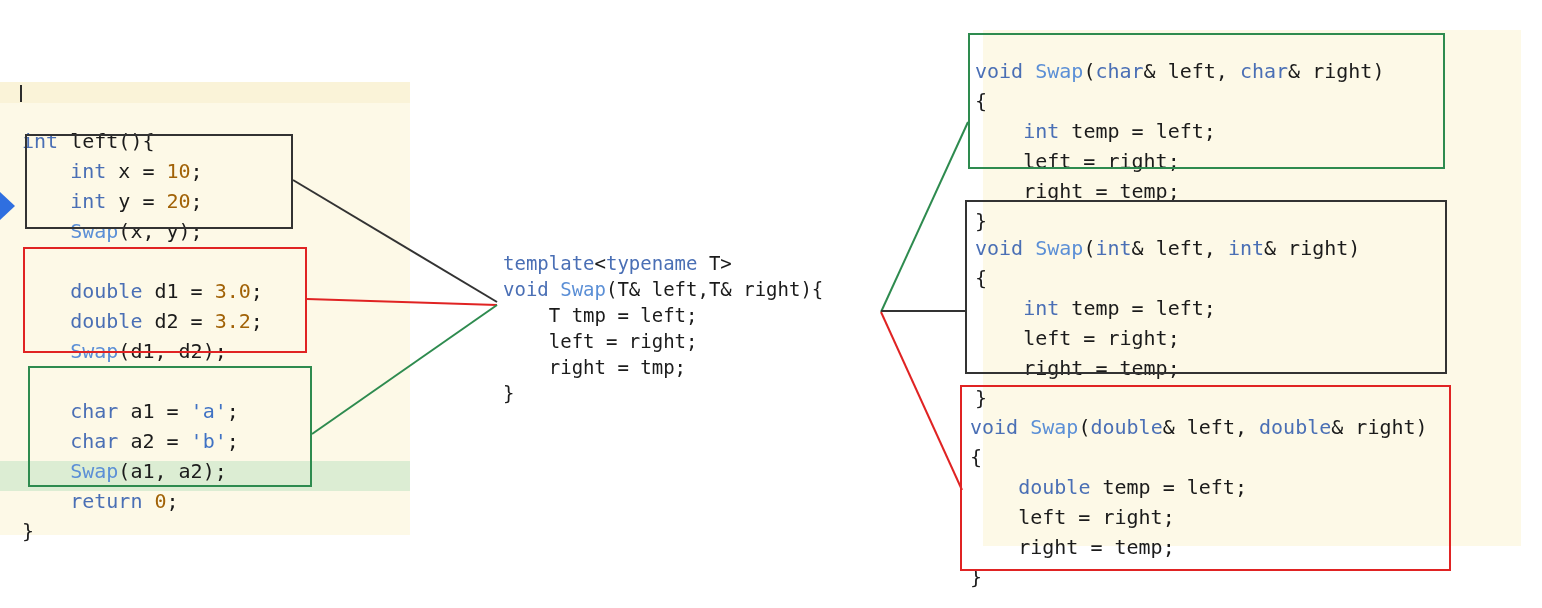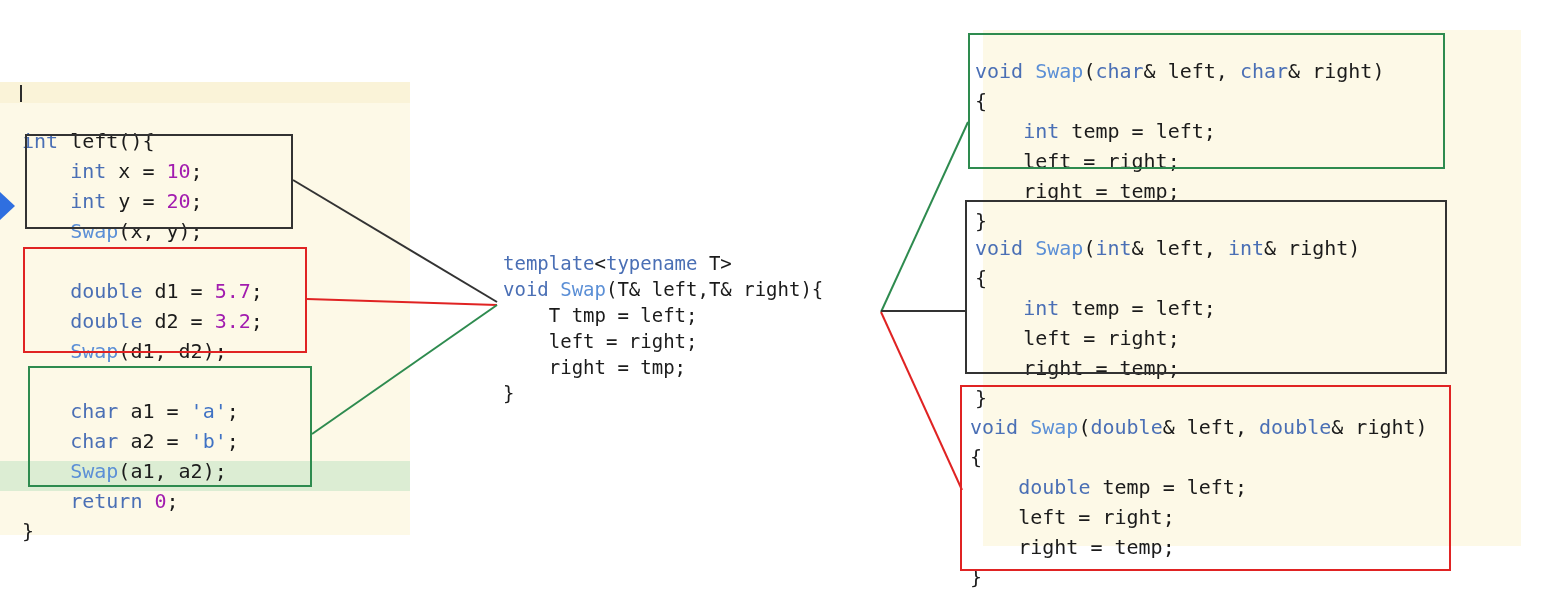--- a/index.html
+++ b/index.html
@@ -46,21 +46,21 @@
     letter-spacing:0px;
   }
   #code-main{left:22px;top:106px;}
   #code-template{left:503px;top:231px;font-size:19px;line-height:26px;}
   #code-char{left:975px;top:36px;}
   #code-int{left:975px;top:213px;}
   #code-double{left:970px;top:392px;}
 
   .kw{color:#4a6fb5;}
   .fn{color:#5b8fd6;}
-  .num{color:#a21caf;}
+  .num{color:#a16207;}
   .str{color:#3f72c4;}
   .pl{color:#1b1b1b;}
 
   
   .obox{position:absolute;box-sizing:border-box;background:transparent;}
   .obox.black{border:2px solid #333333;}
   .obox.red{border:2px solid #e02323;}
   .obox.green{border:2px solid #2e8b4f;}
 
   #box-int-left{left:25px;top:134px;width:268px;height:95px;}
@@ -94,21 +94,21 @@
       <line x1="881" y1="312" x2="968" y2="122" stroke="#2e8b4f" stroke-width="2"></line>
       <line x1="881" y1="311" x2="965" y2="311" stroke="#333333" stroke-width="2"></line>
       <line x1="881" y1="312" x2="962" y2="490" stroke="#e02323" stroke-width="2"></line>
     </svg>
 
   <pre class="code" id="code-main"><span class="kw">int </span><span class="pl">left</span><span class="pl">(){</span>
 <span class="pl">    </span><span class="kw">int</span><span class="pl"> x = </span><span class="num">10</span><span class="pl">;</span>
 <span class="pl">    </span><span class="kw">int</span><span class="pl"> y = </span><span class="num">20</span><span class="pl">;</span>
 <span class="pl">    </span><span class="fn">Swap</span><span class="pl">(x, y);</span>
 <span class="pl"></span>
-<span class="pl">    </span><span class="kw">double</span><span class="pl"> d1 = </span><span class="num">5.7</span><span class="pl">;</span>
+<span class="pl">    </span><span class="kw">double</span><span class="pl"> d1 = </span><span class="num">3.0</span><span class="pl">;</span>
 <span class="pl">    </span><span class="kw">double</span><span class="pl"> d2 = </span><span class="num">3.2</span><span class="pl">;</span>
 <span class="pl">    </span><span class="fn">Swap</span><span class="pl">(d1, d2);</span>
 <span class="pl"></span>
 <span class="pl">    </span><span class="kw">char</span><span class="pl"> a1 = </span><span class="str">'a'</span><span class="pl">;</span>
 <span class="pl">    </span><span class="kw">char</span><span class="pl"> a2 = </span><span class="str">'b'</span><span class="pl">;</span>
 <span class="pl">    </span><span class="fn">Swap</span><span class="pl">(a1, a2);</span>
 <span class="pl">    </span><span class="kw">return</span><span class="pl"> </span><span class="num">0</span><span class="pl">;</span>
 <span class="pl">}</span></pre>
   <pre class="code" id="code-template"><span class="kw">template</span><span class="pl">&lt;</span><span class="kw">typename</span><span class="pl"> T&gt;</span>
 <span class="kw">void </span><span class="fn">Swap</span><span class="pl">(T&amp; left,T&amp; right){</span>

